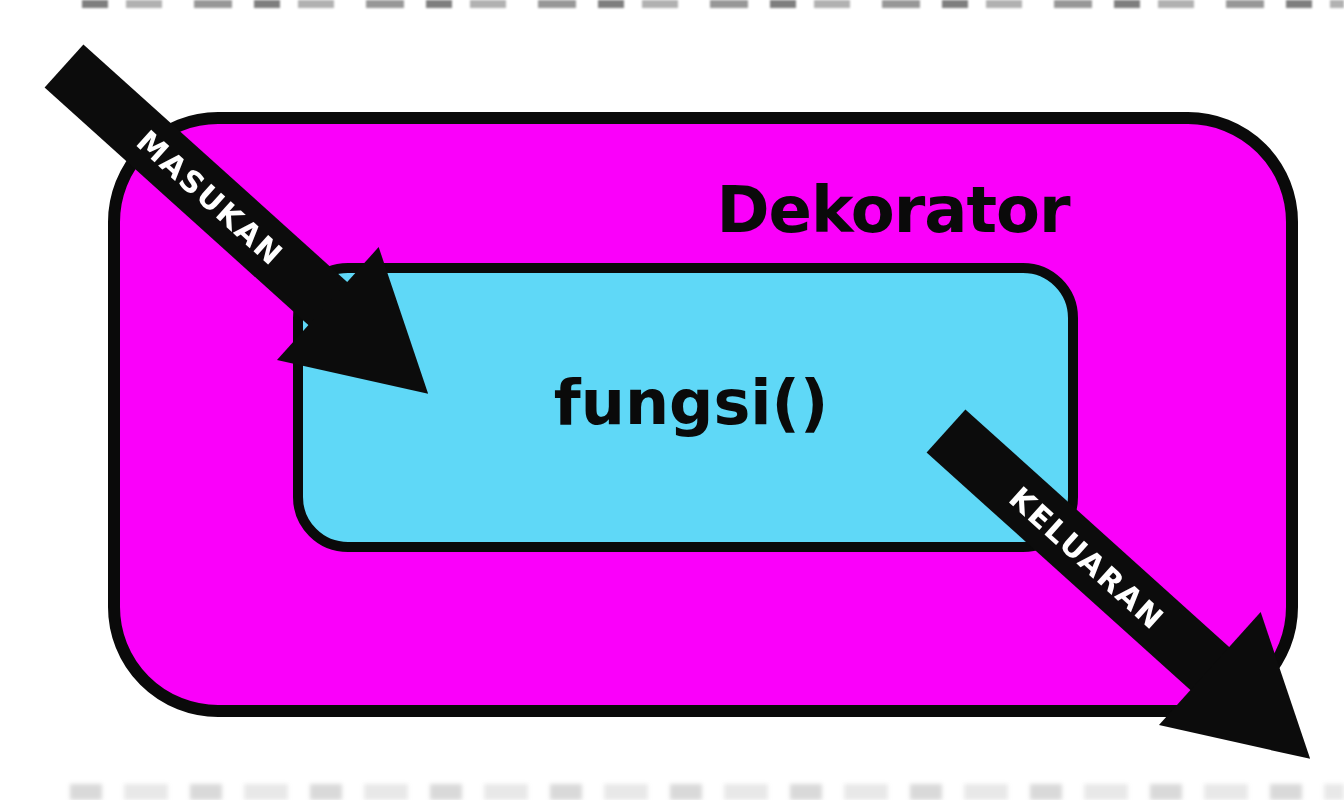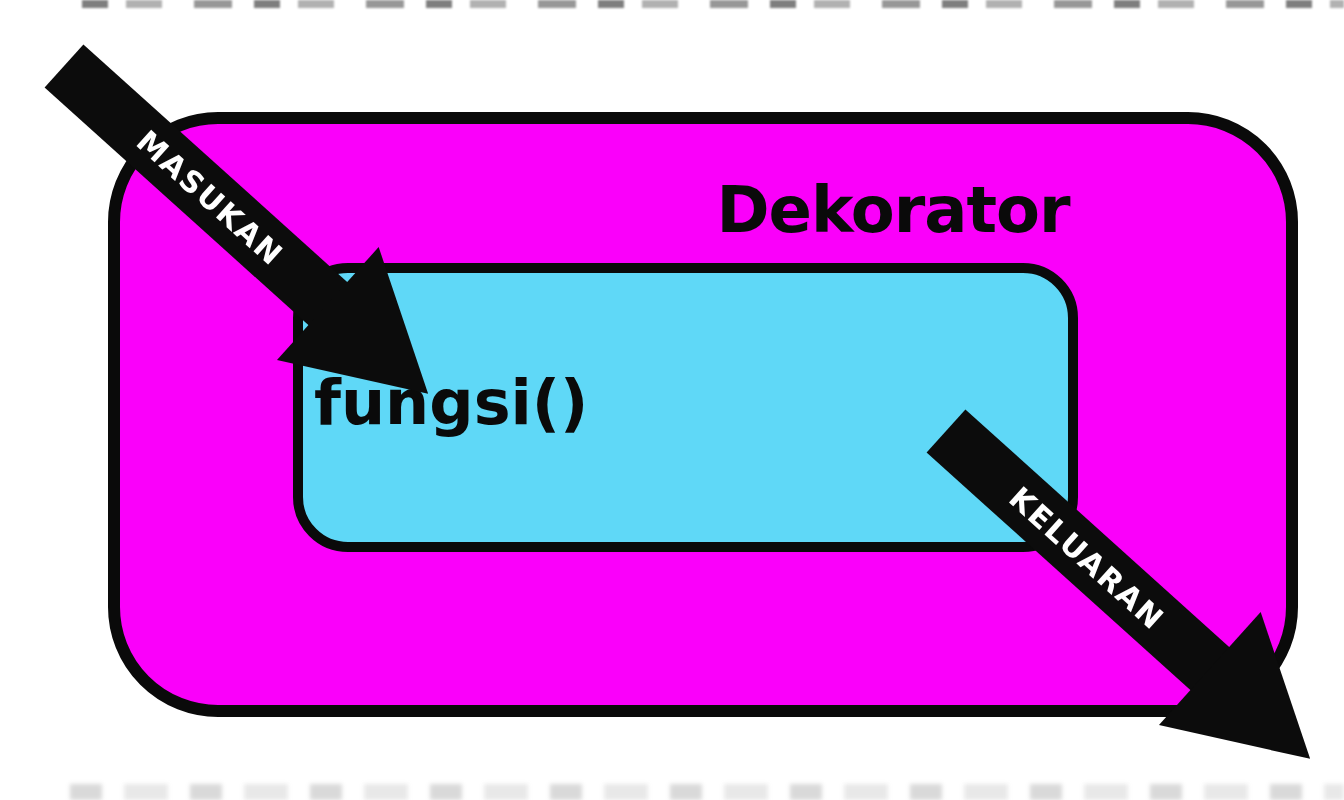--- a/index.html
+++ b/index.html
@@ -64,21 +64,21 @@
   }
   .inner-box {
     position: absolute;
     left: 293px; top: 263px;
     width: 785px; height: 289px;
     border: 10px solid #0a0a0a;
     border-radius: 55px;
     background: #5fd8f7;
     display: flex;
     align-items: center;
-    justify-content: flex-start;
+    justify-content: center;
     z-index: 1;
     padding-left: 31px;
   }
   .inner-label {
     font-size: 62px;
     font-weight: bold;
     color: #0a0a0a;
     white-space: nowrap;
     margin-left: -20px;
     margin-top: -10px;

